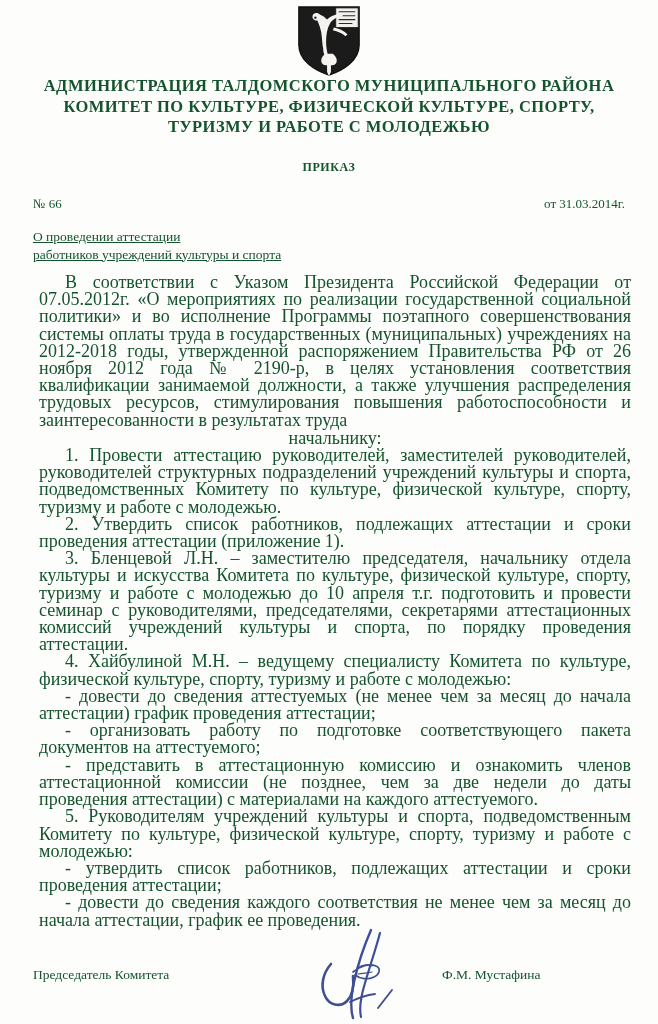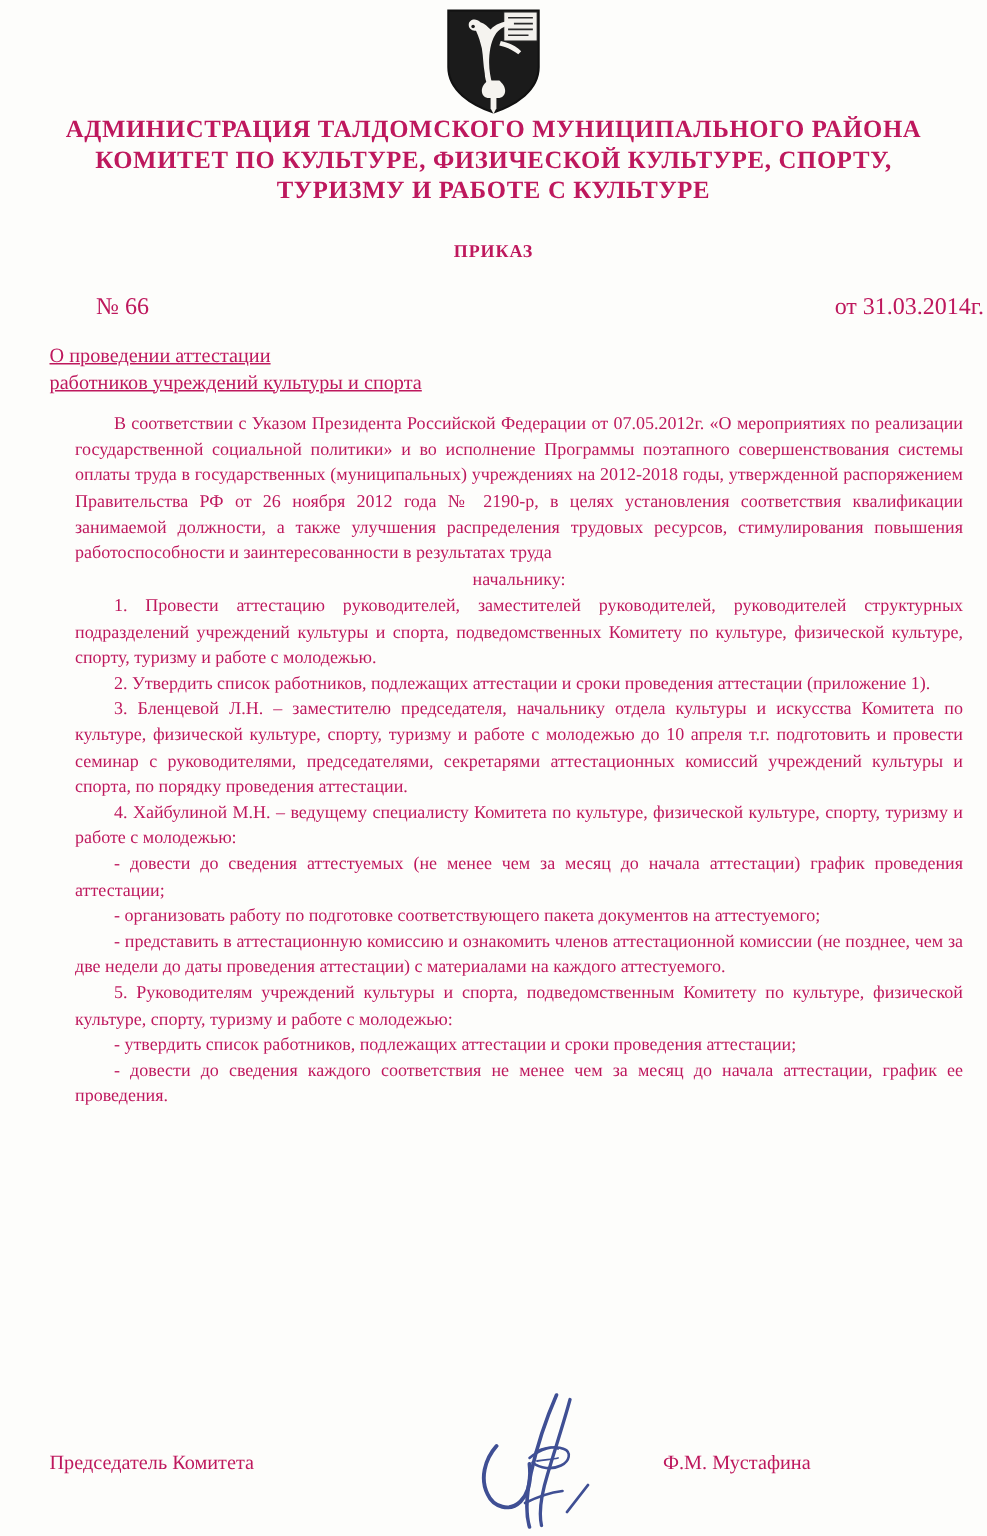--- a/index.html
+++ b/index.html
@@ -6,21 +6,21 @@
     margin: 0;
     padding: 0;
     background: #ffffff;
   }
   .page {
     position: relative;
     width: 658px;
     height: 1024px;
     margin: 0 auto;
     background: #fdfdfb;
-    color: #be185d;
+    color: #14532d;
     font-family: "Liberation Serif", "DejaVu Serif", serif;
     overflow: hidden;
   }
 
   
   .emblem-wrap {
     position: absolute;
     top: 6px;
     left: 0;
     width: 658px;
@@ -57,44 +57,43 @@
     font-size: 12px;
     letter-spacing: 0.6px;
   }
 
   
   .numline {
     position: absolute;
     top: 196px;
     left: 33px;
     width: 592px;
-    font-size: 16px;
-    margin-left: 31px;
+    font-size: 13px;
   }
   .numline .num { float: left; }
   .numline .date { float: right; }
 
   
   .subject {
     position: absolute;
     top: 228px;
     left: 33px;
     width: 420px;
     font-size: 13.5px;
     line-height: 17.5px;
   }
   .subject .ln { display: block; text-decoration: underline; }
 
   
   .body {
     position: absolute;
     top: 274px;
-    left: 50px;
+    left: 39px;
     width: 592px;
-    font-size: 12px;
+    font-size: 18px;
     line-height: 17.2px;
     text-align: justify;
     text-justify: inter-word;
   }
   .body p {
     margin: 0;
     text-indent: 26px;
     text-align: justify;
   }
   .body p.center {
@@ -141,21 +140,21 @@
       <path d="M29 49 c-2 2 -4 4 -4 7 c0 3 2 5 5 5 l6 0 c3 0 5 -2 5 -5
                c0 -3 -2 -5 -4 -7 z" fill="#f5f3ef"></path>
       <path d="M31 60 l0 8 l2 4 l2 -4 l0 -8 z" fill="#f5f3ef"></path>
       <circle cx="19" cy="12" r="1.2" fill="#1b1b1b"></circle>
     </svg>
   </div>
 
   <div class="org-header">
     <span class="ln">АДМИНИСТРАЦИЯ ТАЛДОМСКОГО МУНИЦИПАЛЬНОГО РАЙОНА</span>
     <span class="ln">КОМИТЕТ ПО КУЛЬТУРЕ, ФИЗИЧЕСКОЙ КУЛЬТУРЕ, СПОРТУ,</span>
-    <span class="ln">ТУРИЗМУ И РАБОТЕ С КУЛЬТУРЕ</span>
+    <span class="ln">ТУРИЗМУ И РАБОТЕ С МОЛОДЕЖЬЮ</span>
   </div>
 
   <div class="doc-title">ПРИКАЗ</div>
 
   <div class="numline">
     <span class="num">№ 66</span>
     <span class="date">от 31.03.2014г.</span>
   </div>
 
   <div class="subject">

